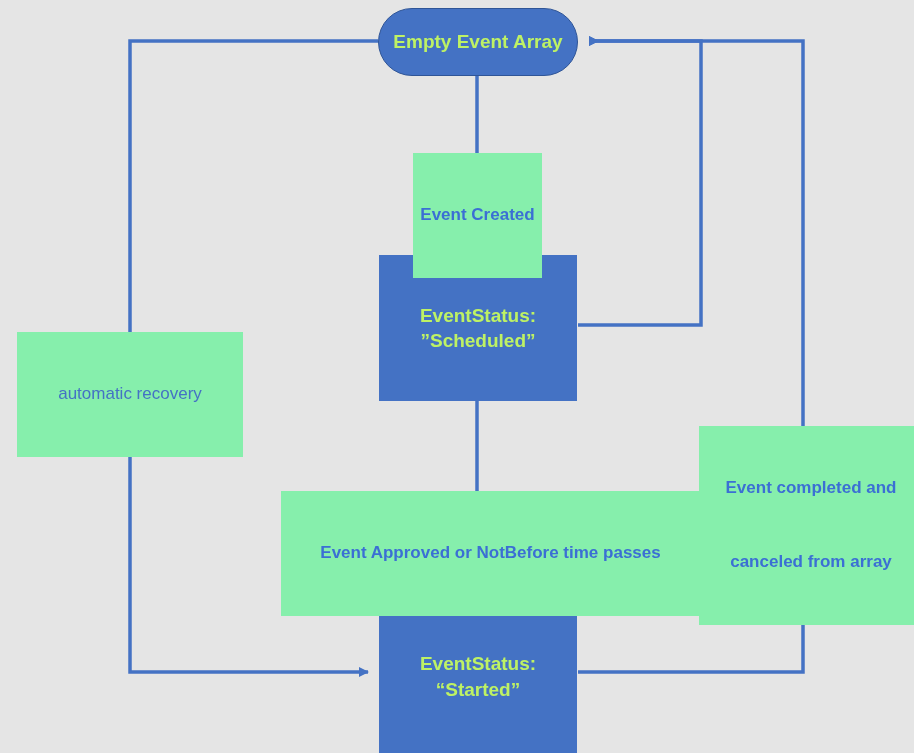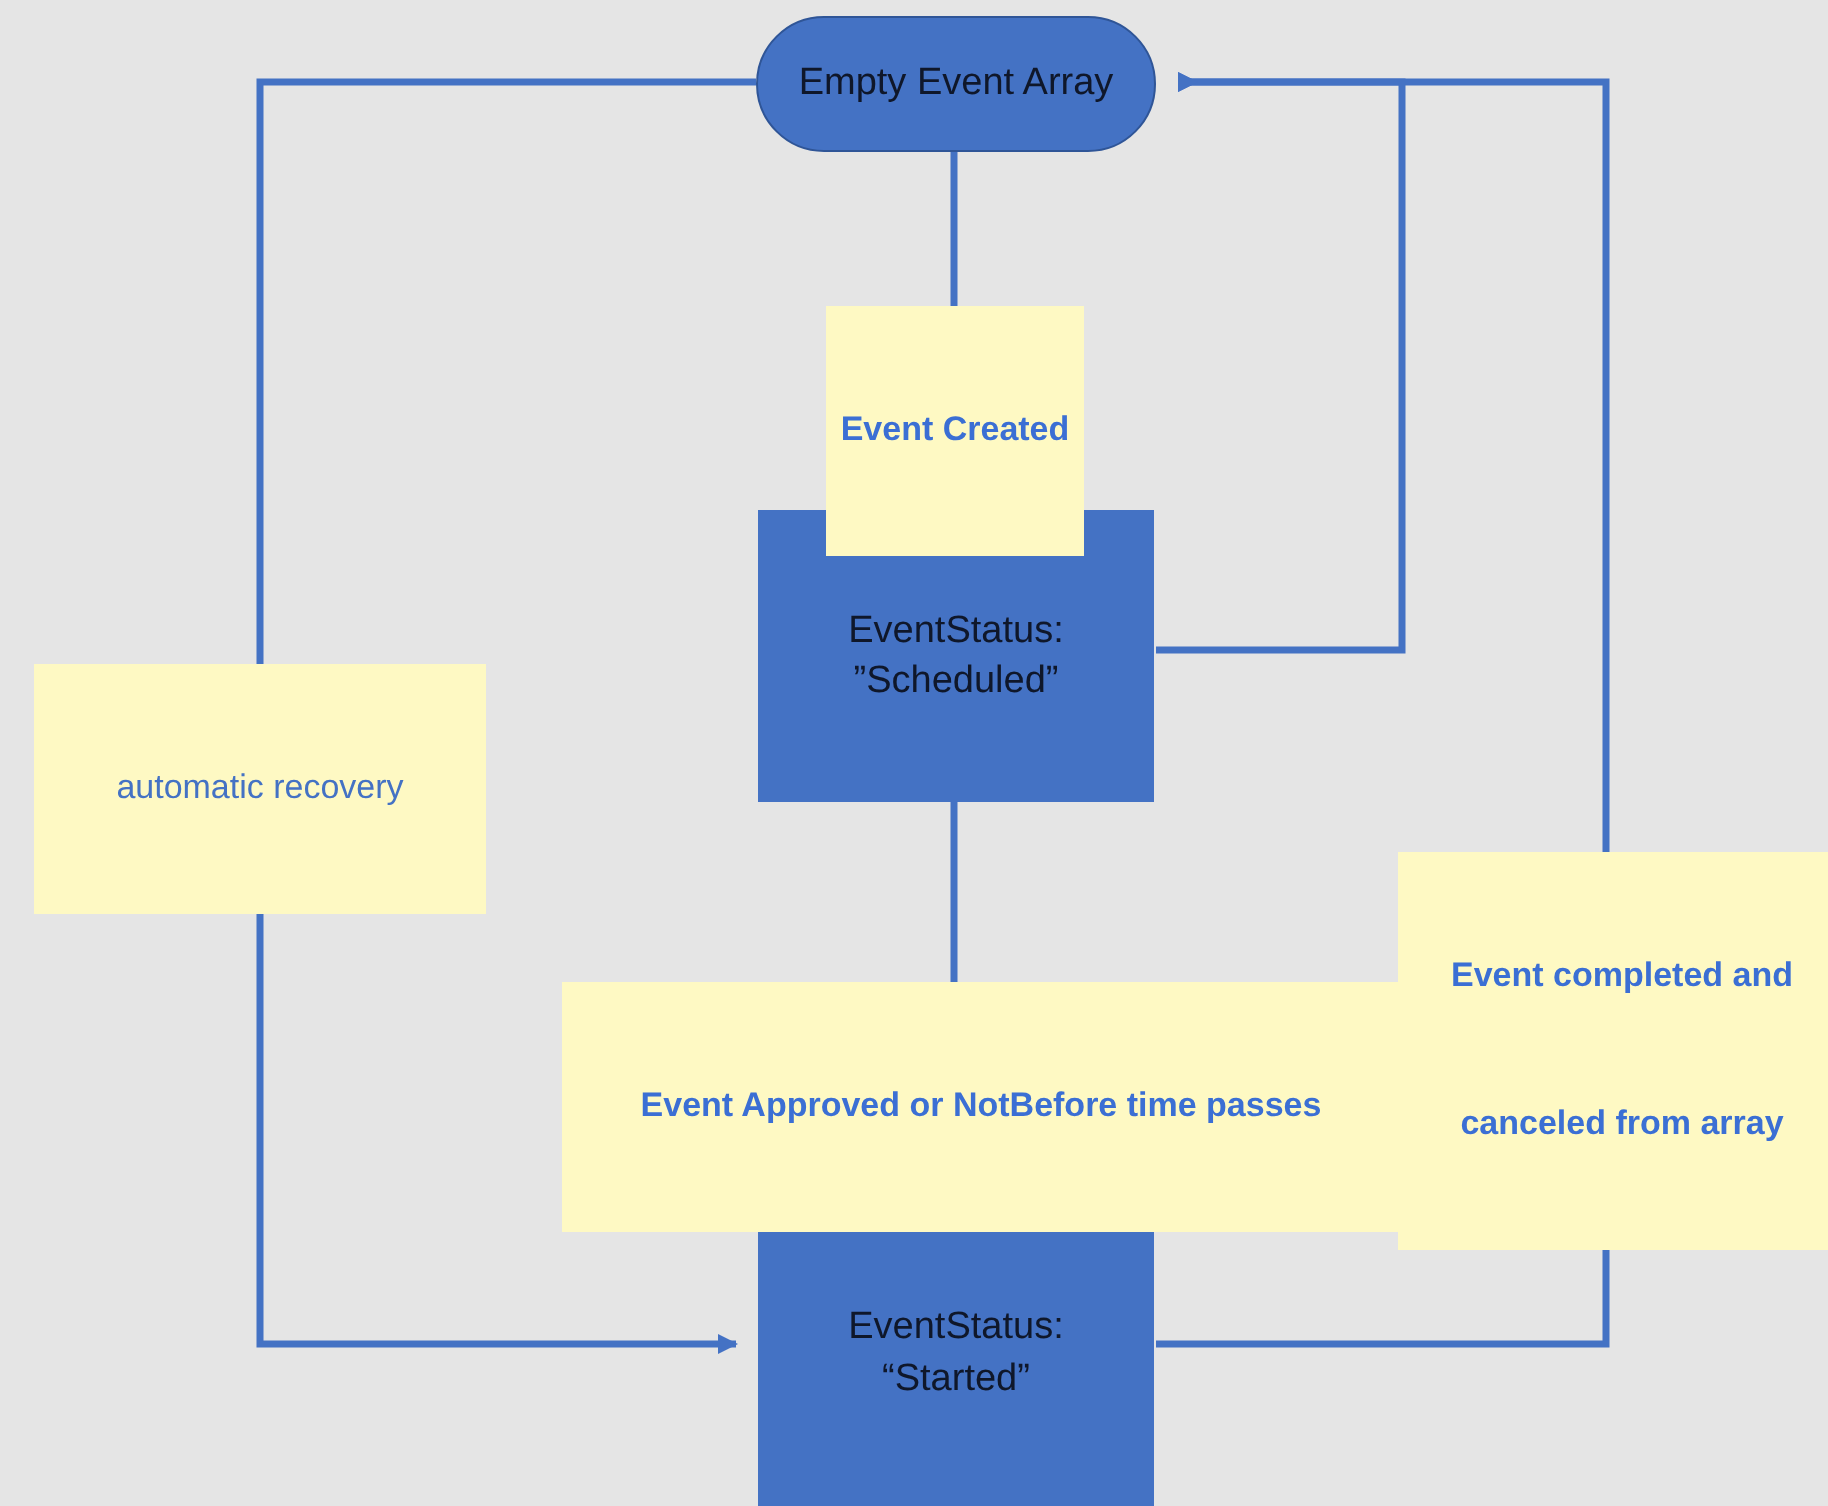--- a/index.html
+++ b/index.html
@@ -22,44 +22,44 @@
     position: absolute;
     left: 0;
     top: 0;
     width: 914px;
     height: 753px;
   }
   .node {
     position: absolute;
     box-sizing: border-box;
     background: #4472c4;
-    color: #0f172a;
+    color: #bef264;
     display: flex;
     flex-direction: column;
     align-items: center;
     justify-content: center;
     font-size: 19px;
     line-height: 1.32;
-    font-weight: 400;
+    font-weight: 700;
   }
   .node.rounded {
     border-radius: 34px;
     border: 1.5px solid #2f5597;
     font-size: 19px;
   }
   .node.rect {
     border: none;
   }
   .node-line {
     display: block;
     white-space: pre;
   }
   .edge-label {
     position: absolute;
-    background: #fef9c3;
+    background: #86efac;
     color: #4472c4;
     font-size: 17px;
     line-height: 1.45;
     text-align: center;
     padding: 1px 4px;
     box-sizing: border-box;
     white-space: pre;
   }
   .edge-label.bold {
     font-weight: bold;

